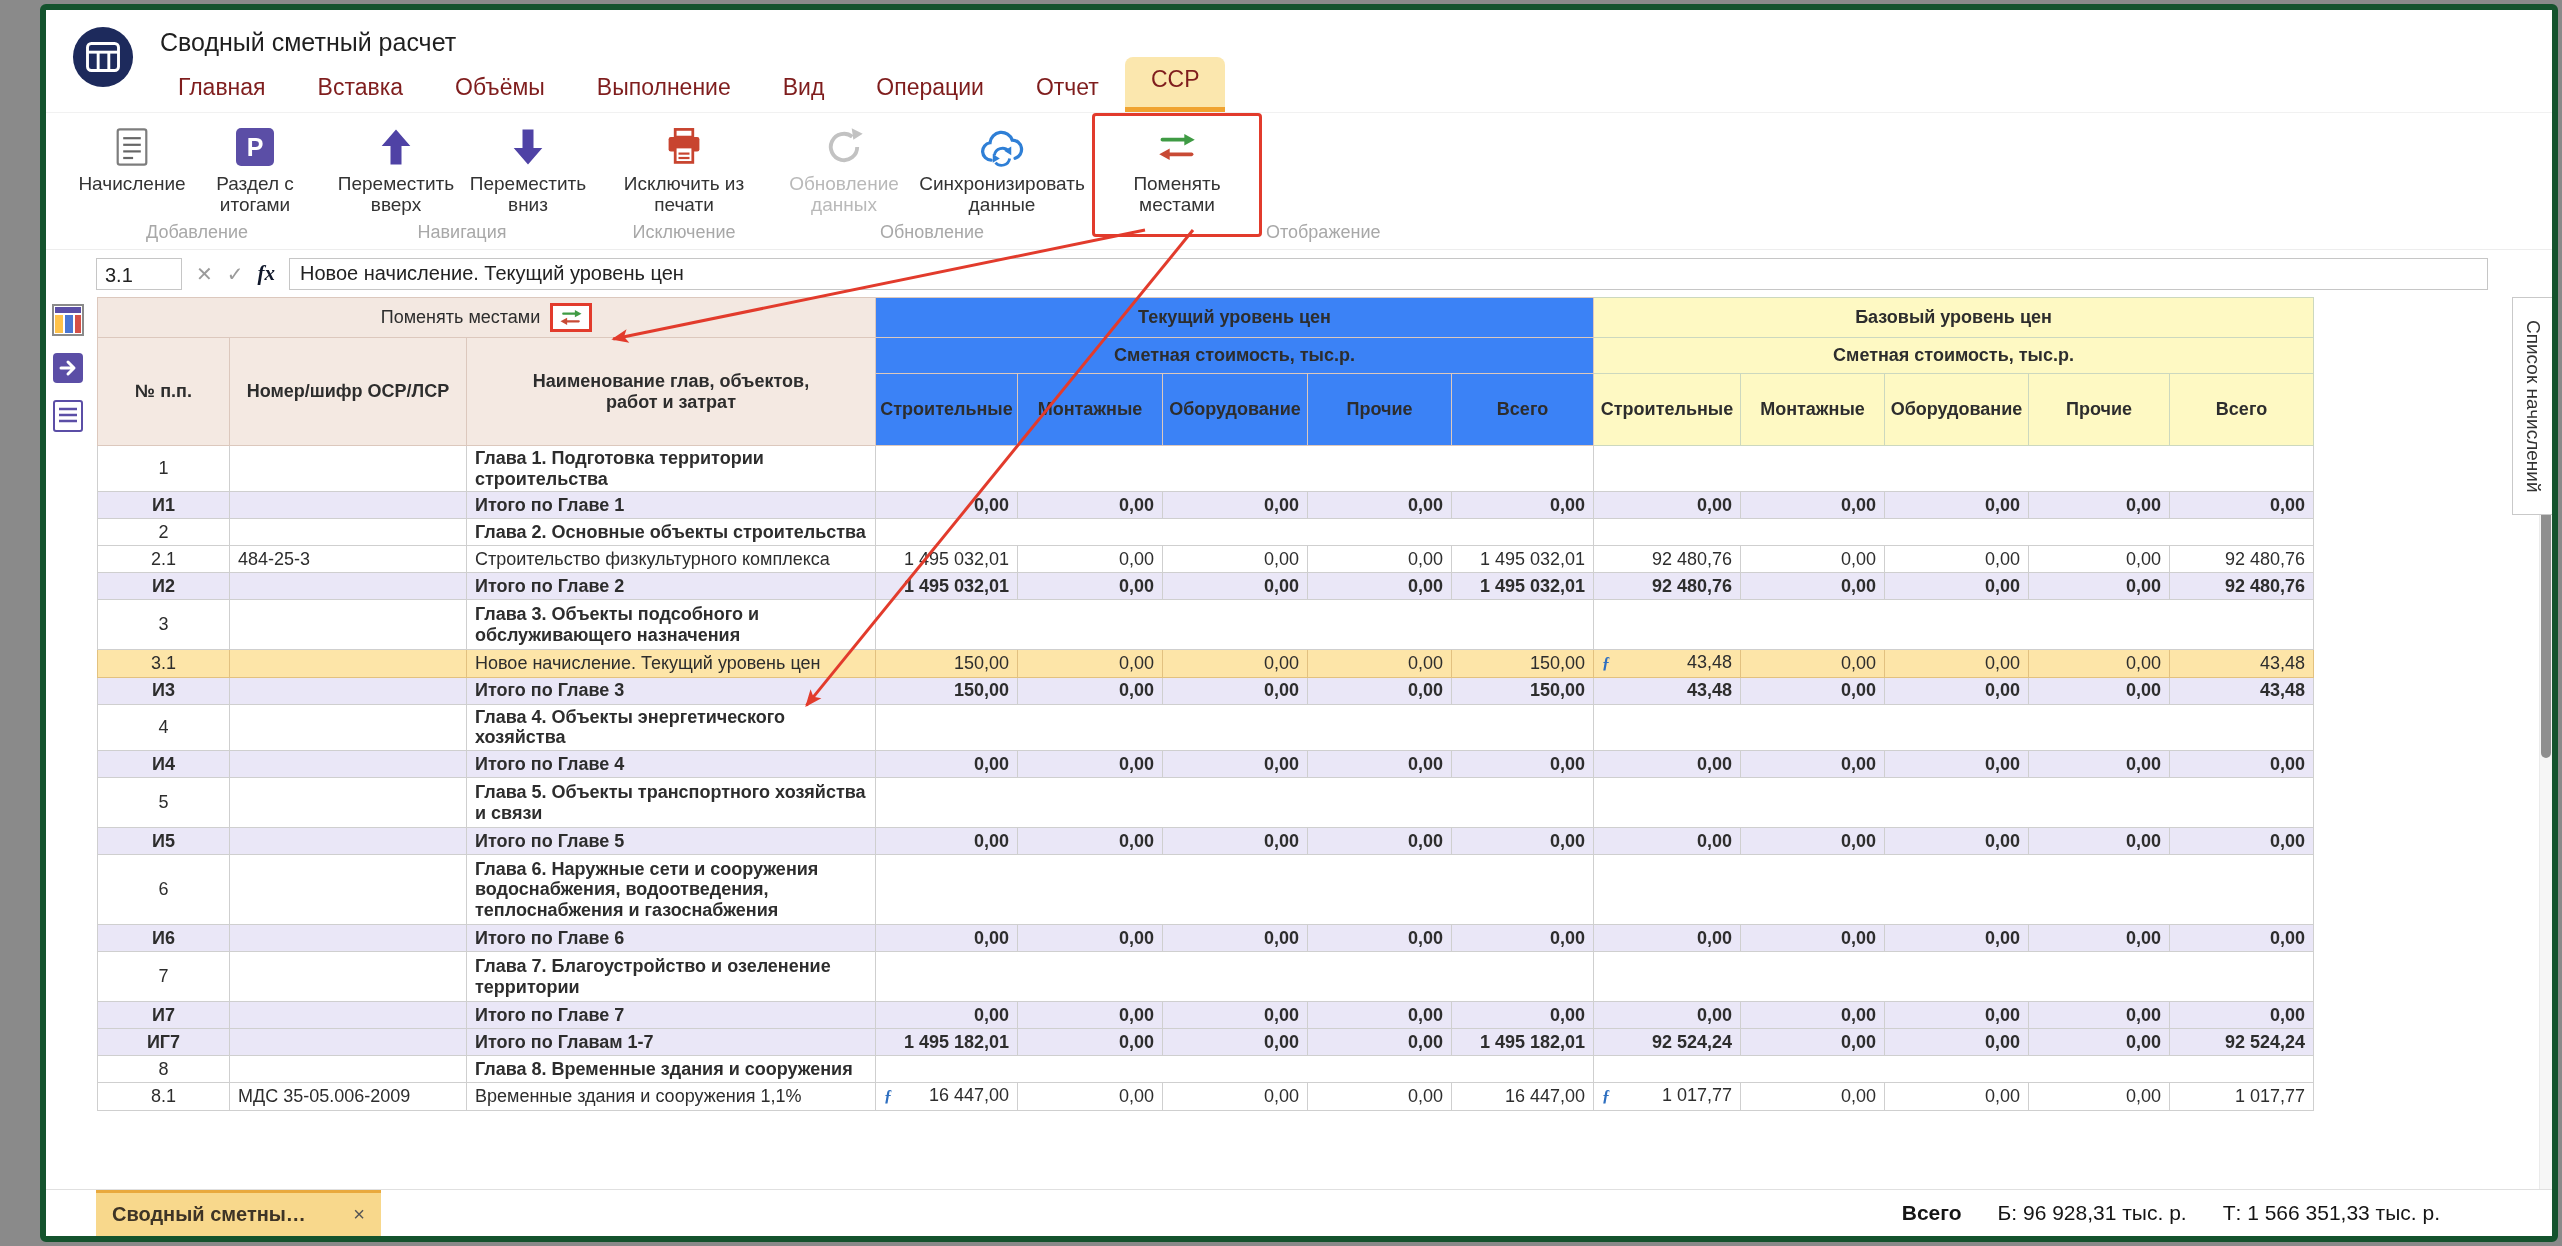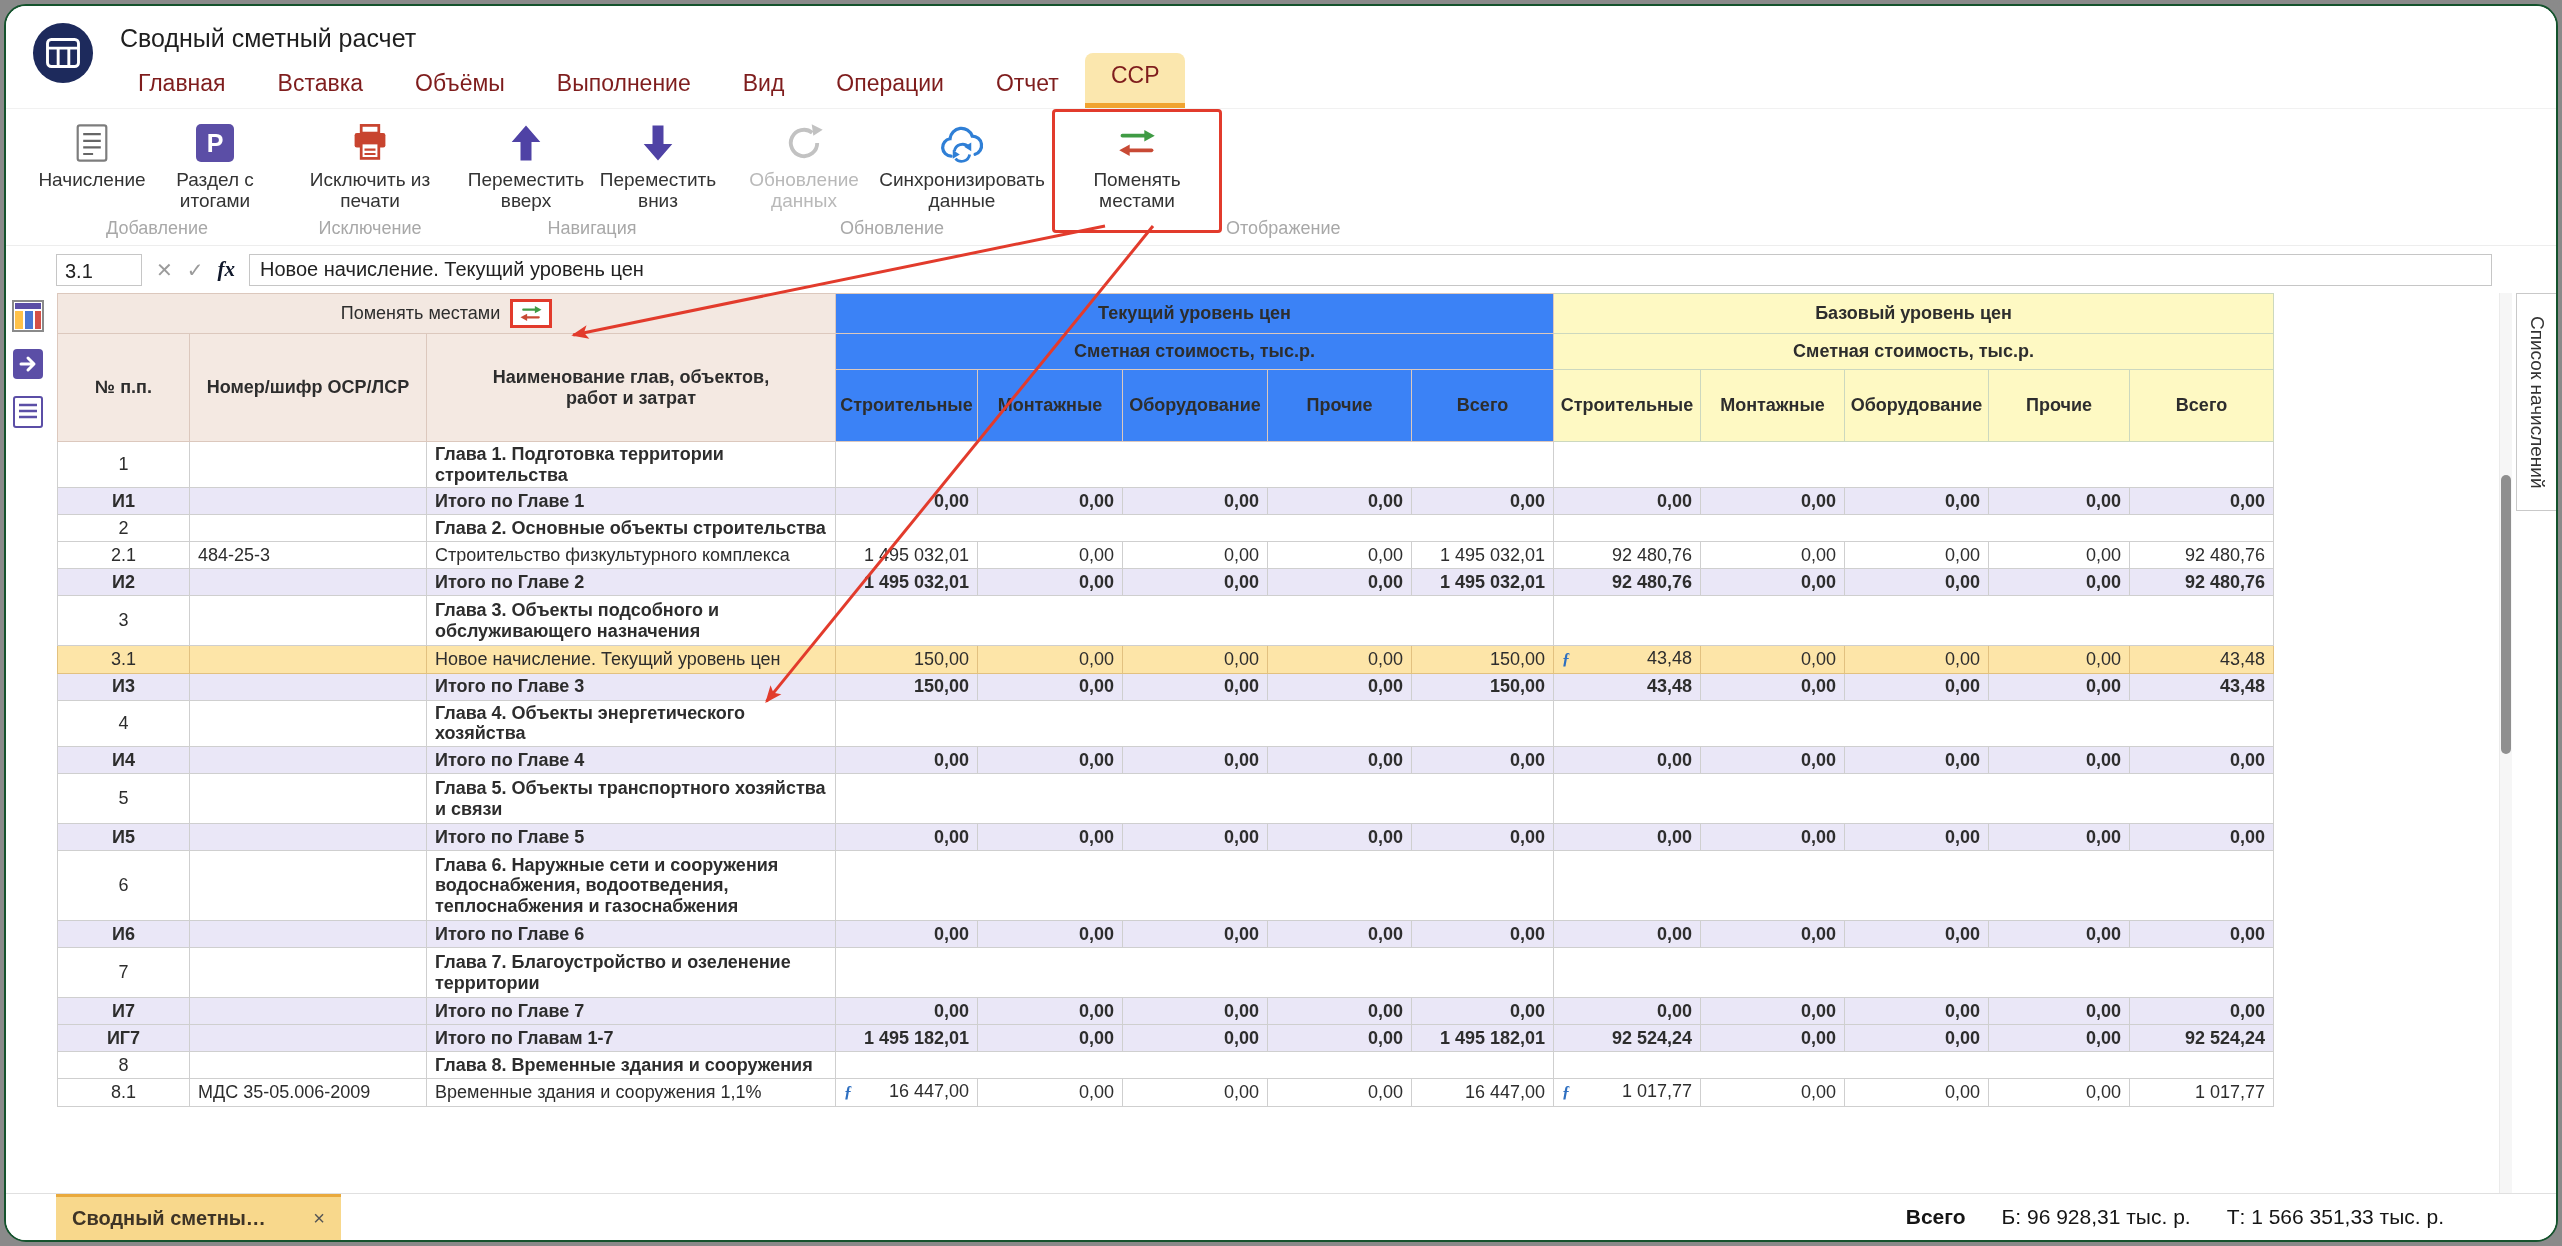--- a/index.html
+++ b/index.html
@@ -1,17 +1,17 @@
 <!DOCTYPE html>
 <html><head>
 <meta charset="utf-8">
 <style>
   html,body{margin:0;padding:0;width:2562px;height:1246px;overflow:hidden;background:#8a8a8a;
     font-family:"Liberation Sans","DejaVu Sans",sans-serif;}
-  .window{position:absolute;inset:4px;background:#fff;border-radius:22px;overflow:hidden;border:2px solid #14532d;}
+  .window{position:absolute;inset:4px;background:#fff;border-radius:6px;overflow:hidden;border:6px solid #14532d;margin-left:36px;}
 
   
   .header{position:absolute;left:0;top:0;right:0;height:102px;background:#fff;}
   .logo{position:absolute;left:26px;top:16px;width:62px;height:62px;}
   .app-title{position:absolute;left:114px;top:18px;font-size:25px;color:#1f1f1f;font-weight:500;}
   .menu-tabs{position:absolute;left:106px;bottom:0;display:flex;align-items:flex-end;}
   .tab{padding:0 26px;height:50px;line-height:50px;font-size:23px;color:#7f1d1d;cursor:default;white-space:nowrap;}
   .tab.active{background:#fbe7ae;border-radius:8px 8px 0 0;border-bottom:5px solid #f0a330;line-height:45px;}
 
   
@@ -145,57 +145,57 @@
           </div>
           <div class="tb-btn" data-name="section-with-totals-button">
             <div class="tb-icon" data-name="p-badge-icon">
               <div class="p-badge">P</div>
             </div>
             <div class="tb-label">Раздел с итогами</div>
           </div>
         </div>
         <div class="tb-group-label">Добавление</div>
       </div>
+      <div class="tb-group" data-name="toolbar-group-3">
+        <div class="tb-row">
+          <div class="tb-btn" data-name="move-up-button">
+            <div class="tb-icon" data-name="arrow-up-icon">
+              <svg width="44" height="44" viewBox="0 0 40 40">
+                <path d="M20 4 L33 19 L25 19 L25 36 L15 36 L15 19 L7 19 Z" fill="#4f42a5"></path>
+              </svg>
+            </div>
+            <div class="tb-label">Переместить вверх</div>
+          </div>
+          <div class="tb-btn" data-name="move-down-button">
+            <div class="tb-icon" data-name="arrow-down-icon">
+              <svg width="44" height="44" viewBox="0 0 40 40">
+                <path d="M20 36 L7 21 L15 21 L15 4 L25 4 L25 21 L33 21 Z" fill="#4f42a5"></path>
+              </svg>
+            </div>
+            <div class="tb-label">Переместить вниз</div>
+          </div>
+        </div>
+        <div class="tb-group-label">Навигация</div>
+      </div>
       <div class="tb-group" data-name="toolbar-group-2">
         <div class="tb-row">
           <div class="tb-btn" data-name="exclude-from-print-button">
             <div class="tb-icon" data-name="printer-icon">
               <svg width="44" height="44" viewBox="0 0 40 40">
                 <rect x="12" y="4" width="16" height="7" fill="none" stroke="#c8442f" stroke-width="2.5"></rect>
                 <rect x="6" y="11" width="28" height="13" rx="2" fill="#c8442f"></rect>
                 <rect x="12" y="20" width="16" height="14" fill="#fff" stroke="#c8442f" stroke-width="2.5"></rect>
                 <line x1="15" y1="26" x2="25" y2="26" stroke="#c8442f" stroke-width="2"></line>
                 <line x1="15" y1="30" x2="25" y2="30" stroke="#c8442f" stroke-width="2"></line>
               </svg>
             </div>
             <div class="tb-label">Исключить из печати</div>
           </div>
         </div>
         <div class="tb-group-label">Исключение</div>
-      </div>
-      <div class="tb-group" data-name="toolbar-group-3">
-        <div class="tb-row">
-          <div class="tb-btn" data-name="move-up-button">
-            <div class="tb-icon" data-name="arrow-up-icon">
-              <svg width="44" height="44" viewBox="0 0 40 40">
-                <path d="M20 4 L33 19 L25 19 L25 36 L15 36 L15 19 L7 19 Z" fill="#4f42a5"></path>
-              </svg>
-            </div>
-            <div class="tb-label">Переместить вверх</div>
-          </div>
-          <div class="tb-btn" data-name="move-down-button">
-            <div class="tb-icon" data-name="arrow-down-icon">
-              <svg width="44" height="44" viewBox="0 0 40 40">
-                <path d="M20 36 L7 21 L15 21 L15 4 L25 4 L25 21 L33 21 Z" fill="#4f42a5"></path>
-              </svg>
-            </div>
-            <div class="tb-label">Переместить вниз</div>
-          </div>
-        </div>
-        <div class="tb-group-label">Навигация</div>
       </div>
       <div class="tb-group" data-name="toolbar-group-4">
         <div class="tb-row">
           <div class="tb-btn disabled" data-name="refresh-data-button">
             <div class="tb-icon" data-name="refresh-icon">
               <svg width="44" height="44" viewBox="0 0 40 40" fill="none">
                 <path d="M32 20 a12 12 0 1 1 -4.5 -9.4" stroke="#c2c2c2" stroke-width="3.5"></path>
                 <polygon points="27,3 28.5,13.5 37,8" fill="#c2c2c2"></polygon>
               </svg>
             </div>

